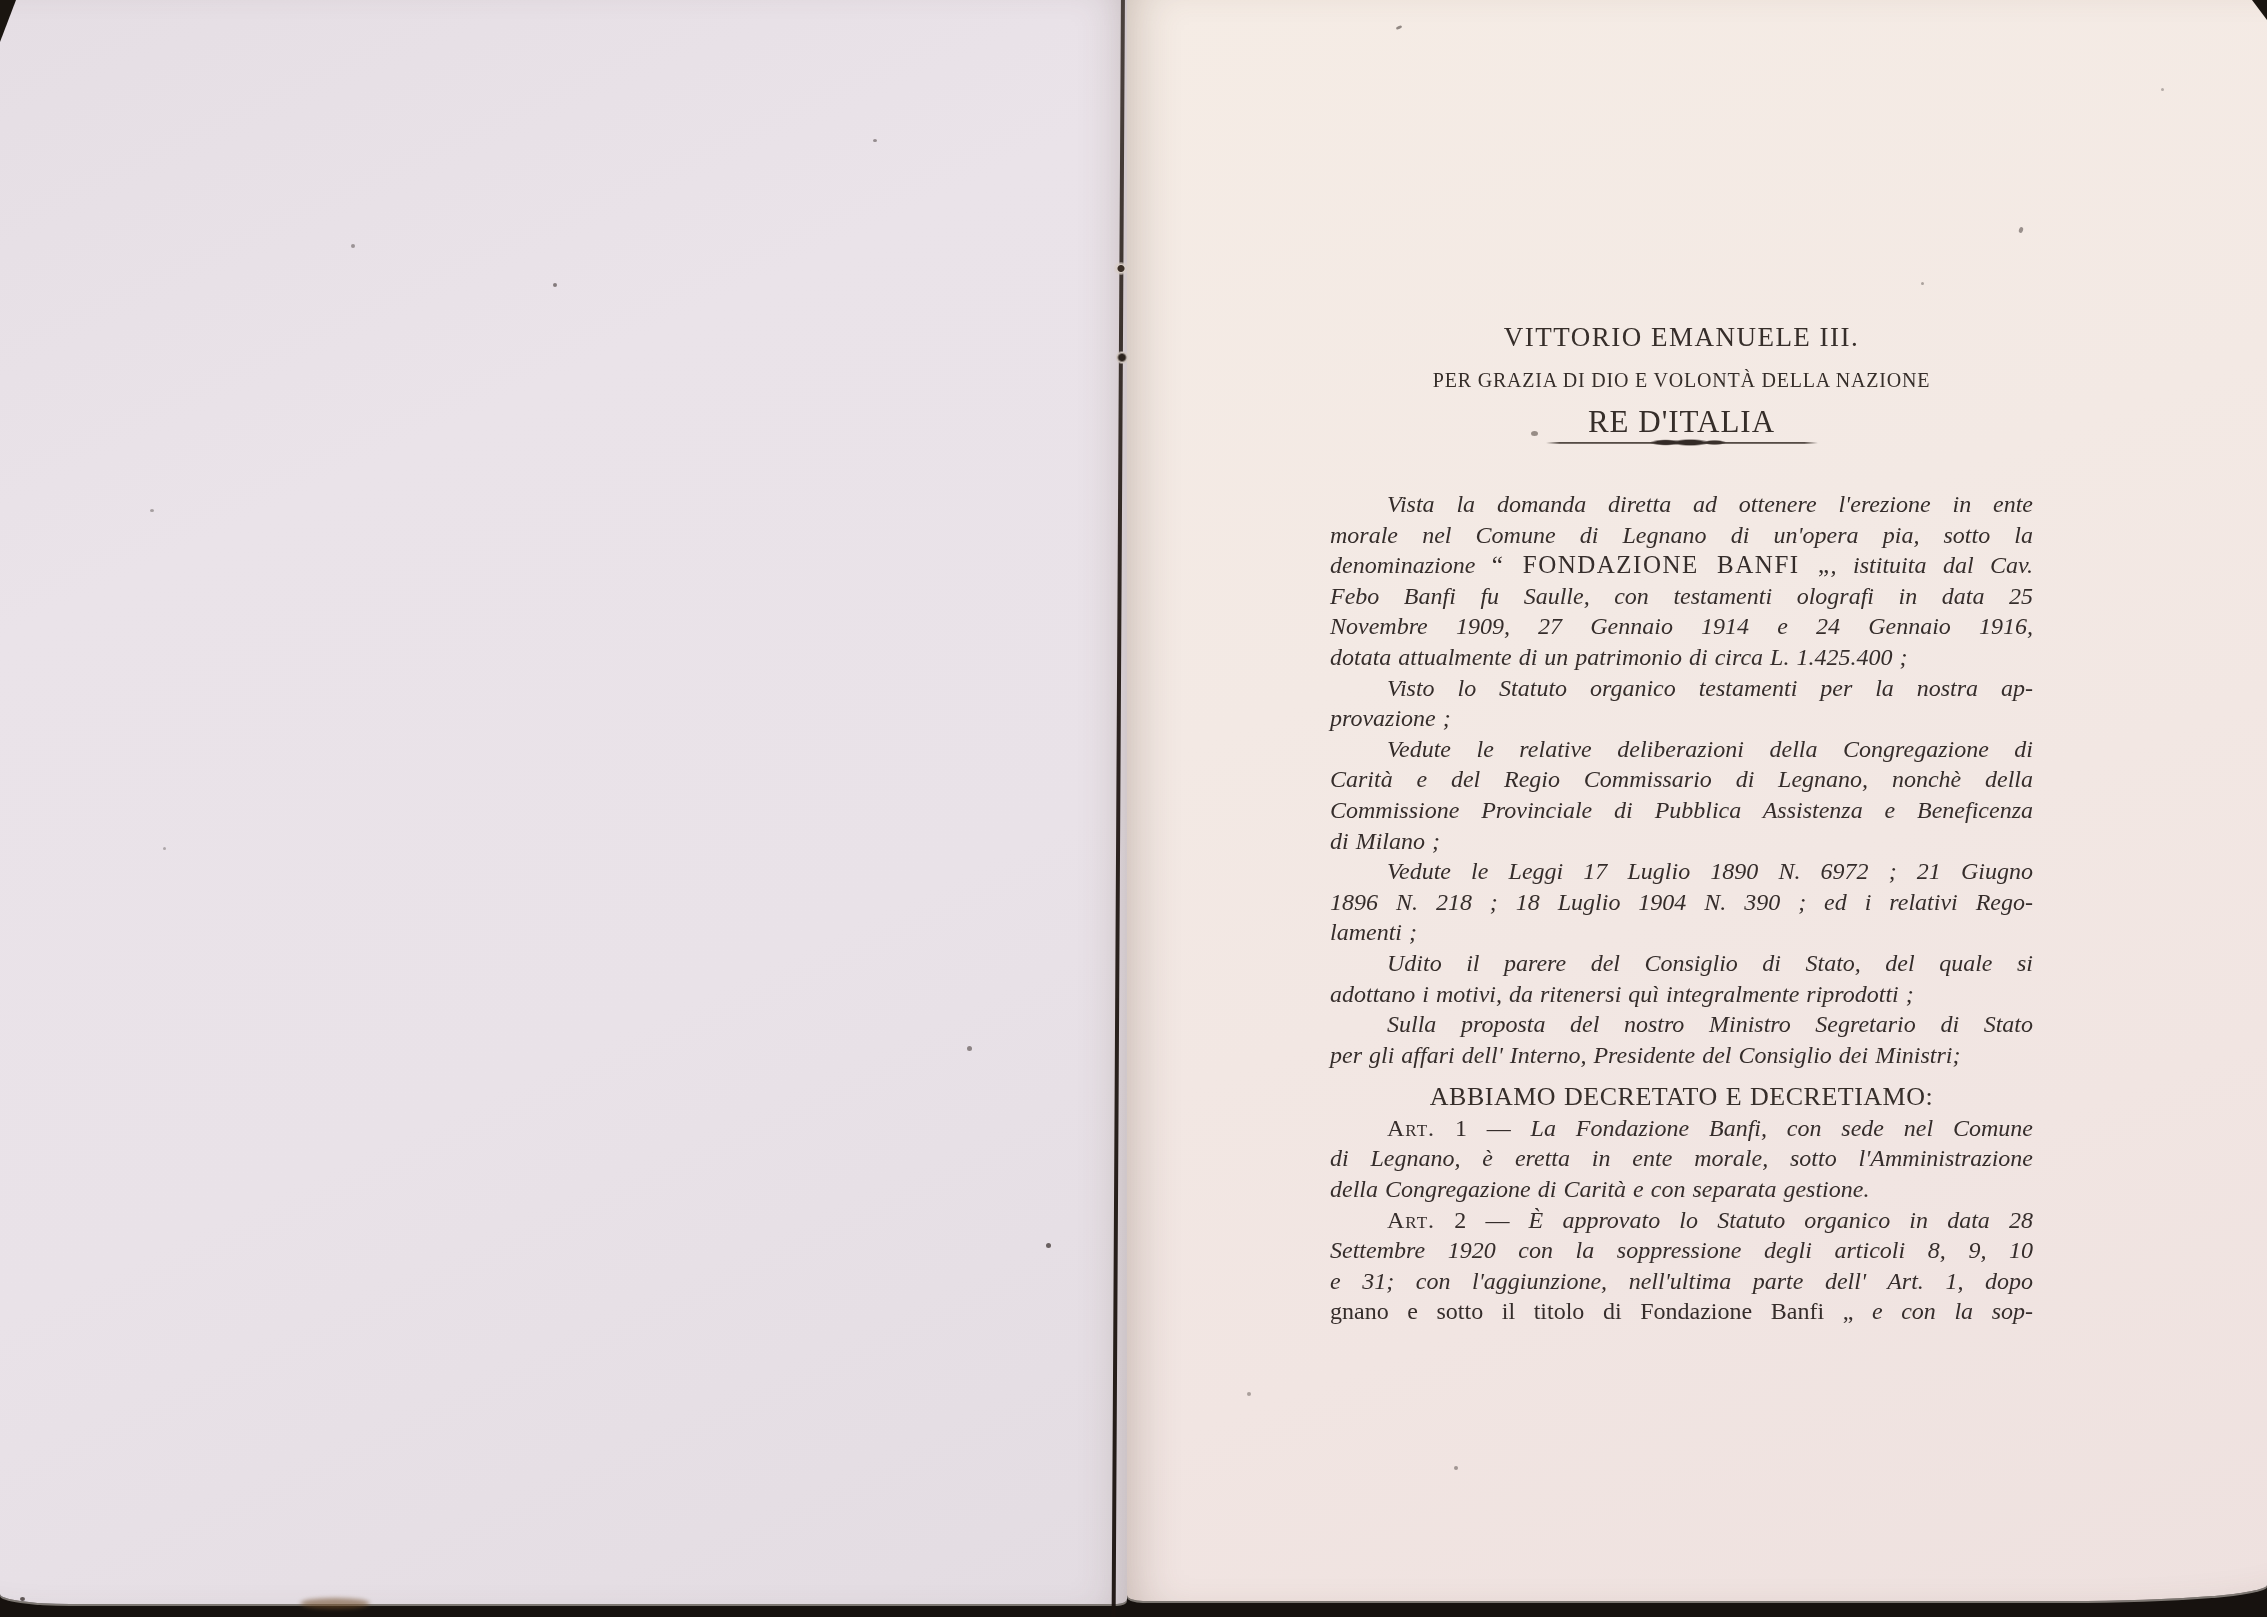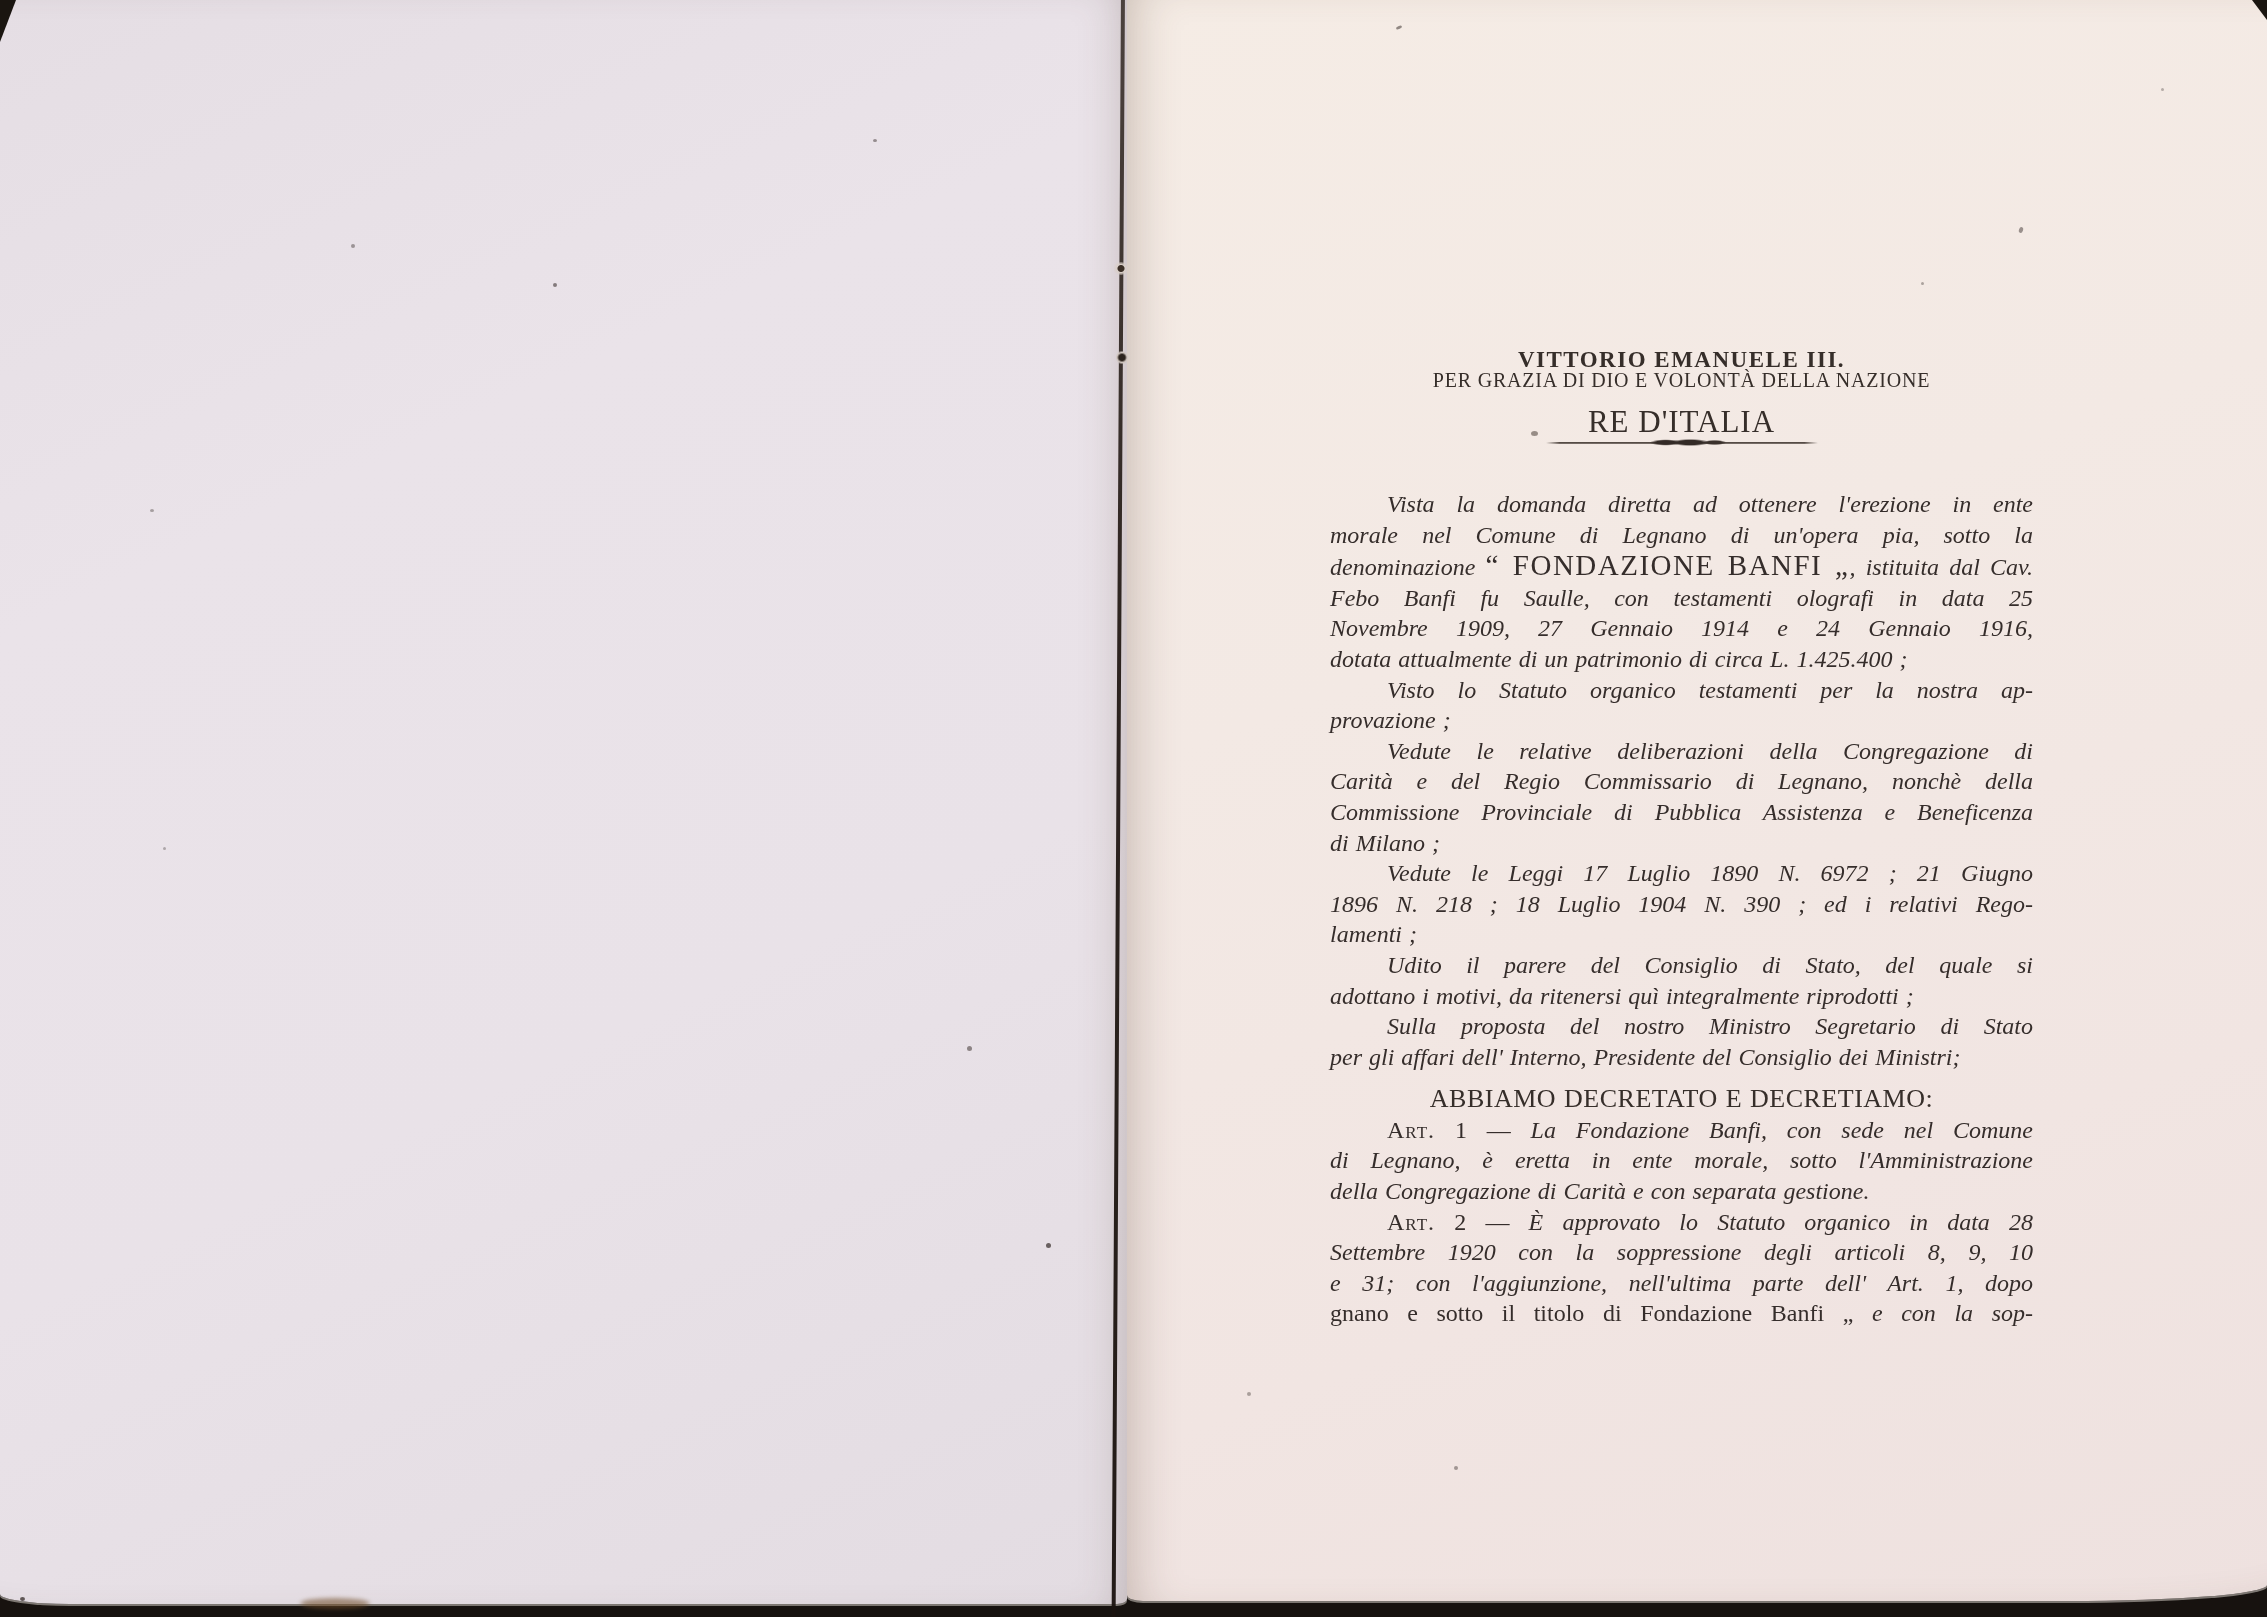--- a/index.html
+++ b/index.html
@@ -48,21 +48,21 @@
     background: #1a1510; clip-path: polygon(100% 0, 0 0, 100% 100%);
   }
   
   .speck { position: absolute; border-radius: 50%; background: #3f3633; z-index: 4; }
   #stain {
     position: absolute; left: 300px; top: 1598px; width: 70px; height: 11px; z-index: 4;
     background: #6f4b26; border-radius: 50%; opacity: .55; filter: blur(2px);
   }
   
   .centerblock { position: absolute; left: 203px; width: 703px; text-align: center; color: #362e2a; }
-  #royal-title    { top: 317px; font-size: 23px; line-height: 40px; letter-spacing: 1.5px; font-weight: bold; margin-top: 23px; }
+  #royal-title    { top: 317px; font-size: 27px; line-height: 40px; letter-spacing: 1.5px; font-weight: normal; }
   #royal-subtitle { top: 368px; font-size: 20px; line-height: 24px; letter-spacing: 0.8px; }
   #royal-title3   { top: 408px; font-size: 31px; line-height: 27px; letter-spacing: 1px; }
   #ornamental-rule {
     position: absolute; left: 419px; top: 439px; width: 272px; height: 7px;
     background:
       radial-gradient(ellipse 16px 3.2px at 44% 50%, #332a26 60%, rgba(51,42,38,0) 100%),
       radial-gradient(ellipse 20px 3.6px at 53% 50%, #332a26 60%, rgba(51,42,38,0) 100%),
       radial-gradient(ellipse 12px 2.6px at 62% 50%, #3a312c 60%, rgba(51,42,38,0) 100%),
       linear-gradient(to right, rgba(58,48,42,0) 0, rgba(58,48,42,.85) 5%, rgba(58,48,42,.85) 95%, rgba(58,48,42,0) 100%);
     background-repeat: no-repeat;
@@ -73,21 +73,21 @@
     background: #5a4f48; opacity: .6; border-radius: 50%; }
   #body-text {
     position: absolute; left: 203px; top: 489px; width: 703px;
     font-size: 24px; line-height: 30.6px; color: #352d2b; word-spacing: 1px;
   }
   .line { text-align: justify; text-align-last: justify; }
   .line.ind { text-indent: 57px; }
   .line.end { text-align-last: left; white-space: nowrap; }
   .s-i  { font-style: italic; }
   .s-r  { font-style: normal; }
-  .s-c  { font-style: normal; letter-spacing: 1.5px; font-size: 29px; }
+  .s-c  { font-style: normal; letter-spacing: 1.5px; font-size: 25px; }
   .s-sc { font-style: normal; font-variant: small-caps; letter-spacing: 1px; }
   .decree-heading {
     text-align: center; text-align-last: center; font-style: normal;
     font-size: 26px; line-height: 30.6px; letter-spacing: 0.5px;
     margin: 12px 0 0 0; color: #362e2a;
   }
 </style>
 </head>
 <body>
 

